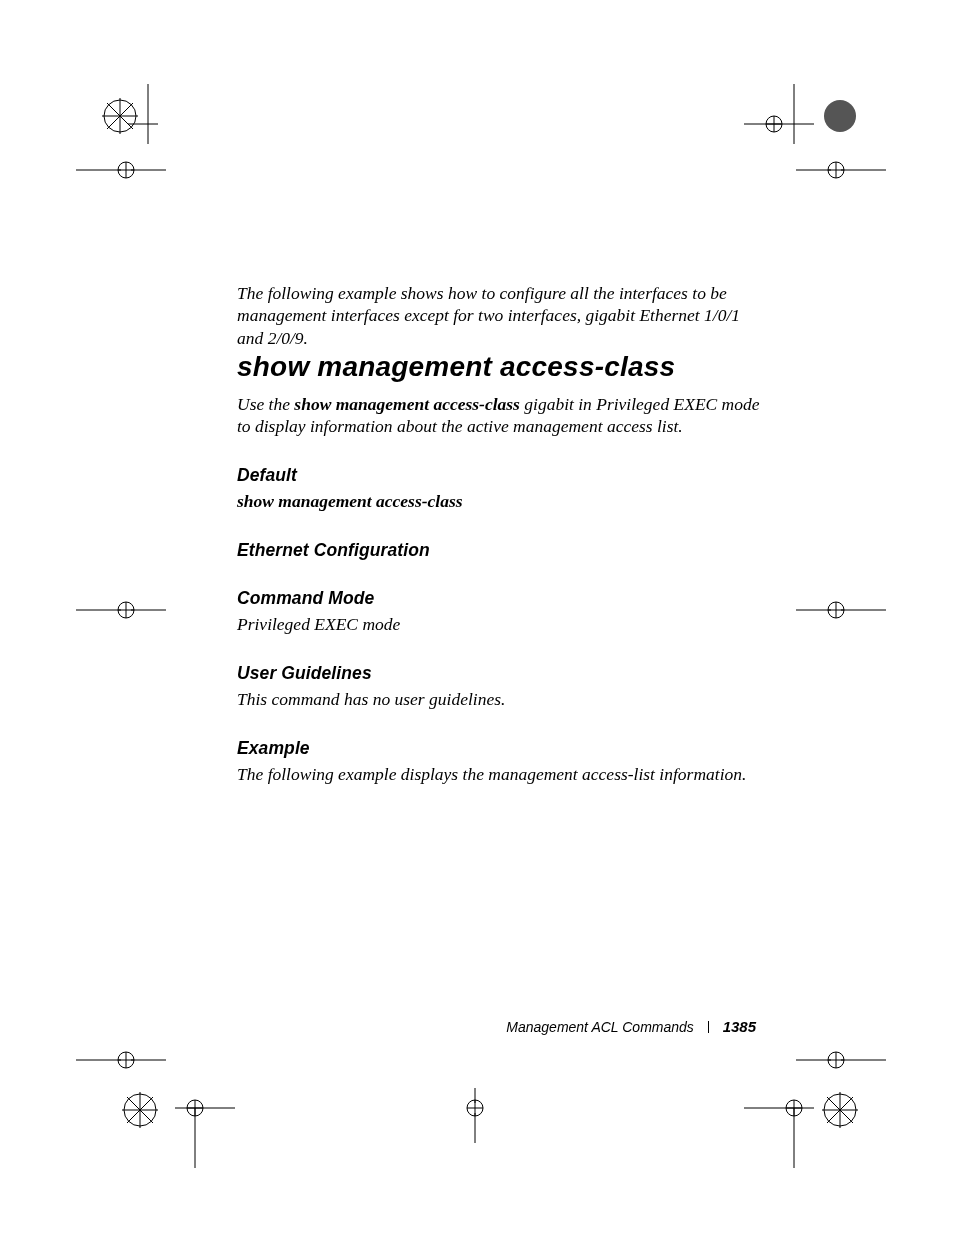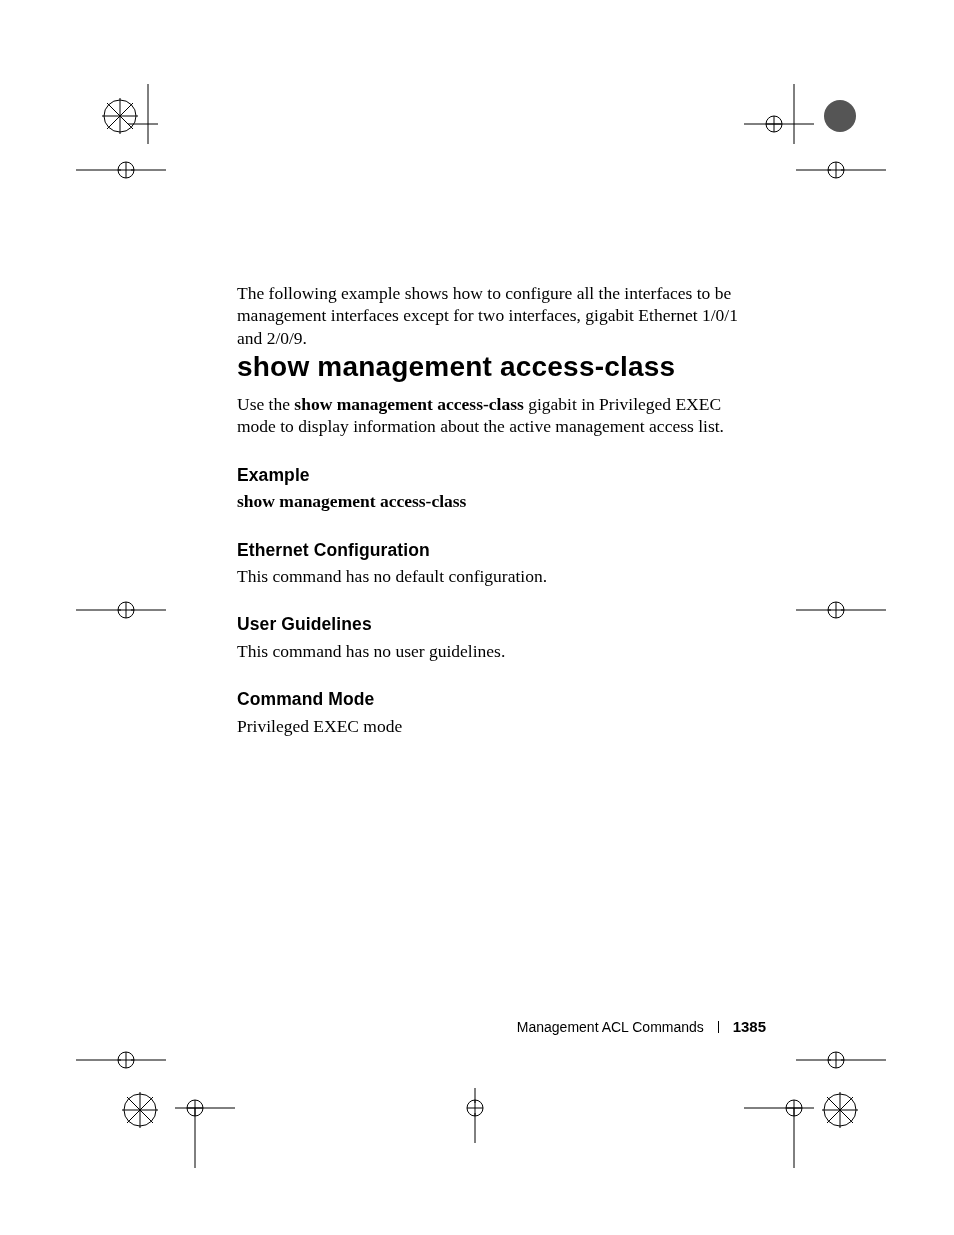--- a/index.html
+++ b/index.html
@@ -1,23 +1,23 @@
 <!DOCTYPE html>
 <html><head>
 <meta charset="utf-8">
 <style>
   html,body{margin:0;padding:0;background:#fff;}
-  .page{position:relative;width:954px;height:1235px;font-family:Georgia,'Times New Roman',serif;color:#000;}
+  .page{position:relative;width:954px;height:1235px;font-family:Georgia,'Times New Roman',serif;color:#000;font-style:italic;}
   .content{position:absolute;left:237px;top:282px;width:525px;font-size:17.5px;line-height:1.28;}
   .intro{margin:0 0 150px 0;}
   .h1{font-family:Arial,Helvetica,sans-serif;font-weight:800;font-size:28px;margin:0 0 8px 0;letter-spacing:0.2px;}
   .p{margin:0;}
   .h3-block{margin-top:26px;}
   .h3{font-family:Arial,Helvetica,sans-serif;font-weight:700;font-size:17.5px;margin:0 0 4px 0;letter-spacing:0.1px;}
-  .footer{position:absolute;right:188px;top:1018px;font-family:Arial,Helvetica,sans-serif;font-size:14px;}
+  .footer{position:absolute;right:198px;top:1018px;font-family:Arial,Helvetica,sans-serif;font-size:14px;}
   .footer-sep{display:inline-block;width:1px;height:12px;background:#000;margin:0 10px -1px 10px;}
   .footer-page{font-weight:800;font-size:15px;}
 
   
   .mark{position:absolute;}
   .mark svg{display:block;}
   .corner-tl1{left:78px;top:84px;} .corner-tl2{left:76px;top:150px;}
   .corner-tr1{left:744px;top:84px;} .corner-tr2{left:796px;top:150px;}
   .mid-l{left:76px;top:590px;} .mid-r{left:796px;top:590px;}
   .bot-l1{left:76px;top:1040px;} .bot-l2{left:125px;top:1088px;}
@@ -33,39 +33,42 @@
 
   <div class="content">
     <p class="intro p">The following example shows how to configure all the interfaces to be management interfaces except for two interfaces, gigabit Ethernet 1/0/1 and 2/0/9.</p>
 
     <h2 class="h1">show management access-class</h2>
     <p class="p">
       <span>Use the </span><b>show management access-class</b><span> gigabit in Privileged EXEC mode to display information about the active management access list.</span>
     </p>
 
     <div class="h3-block">
-      <div class="h3">Example</div>
+      <div class="h3">Default</div>
       <p class="p"><b>show management access-class</b></p>
     </div>
 
     <div class="h3-block">
       <div class="h3">Ethernet Configuration</div>
-      <p class="p">This command has no default configuration.</p>
+    </div>
+
+    <div class="h3-block">
+      <div class="h3">Command Mode</div>
+      <p class="p">Privileged EXEC mode</p>
     </div>
 
     <div class="h3-block">
       <div class="h3">User Guidelines</div>
       <p class="p">This command has no user guidelines.</p>
     </div>
 
     <div class="h3-block">
-      <div class="h3">Command Mode</div>
-      <p class="p">Privileged EXEC mode</p>
-    </div>
-
+      <div class="h3">Example</div>
+      <p class="p">The following example displays the management access-list information.</p>
+    </div>
   </div>
 
   <div class="footer">
     <span>Management ACL Commands</span>
     <span class="footer-sep"></span>
     <span class="footer-page">1385</span>
   </div>
 
   <div class="mark corner-tl1">
       <svg width="80" height="80">

